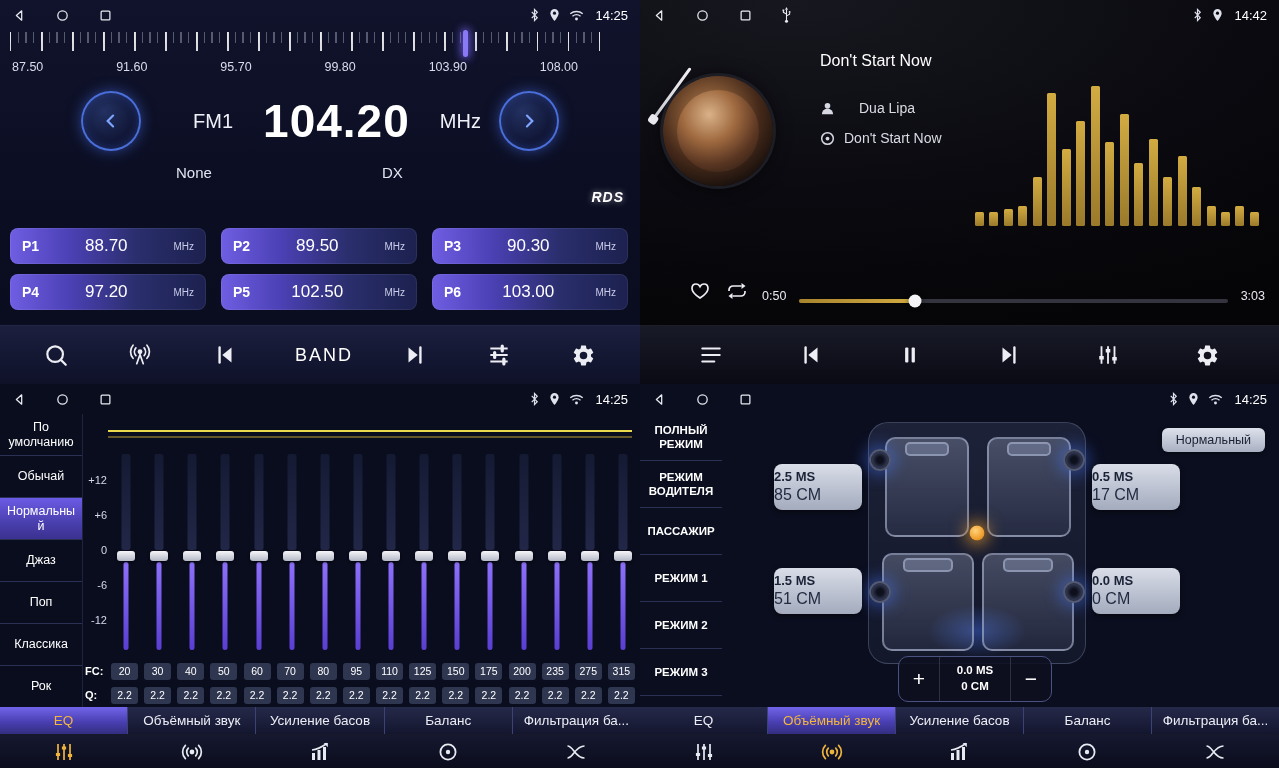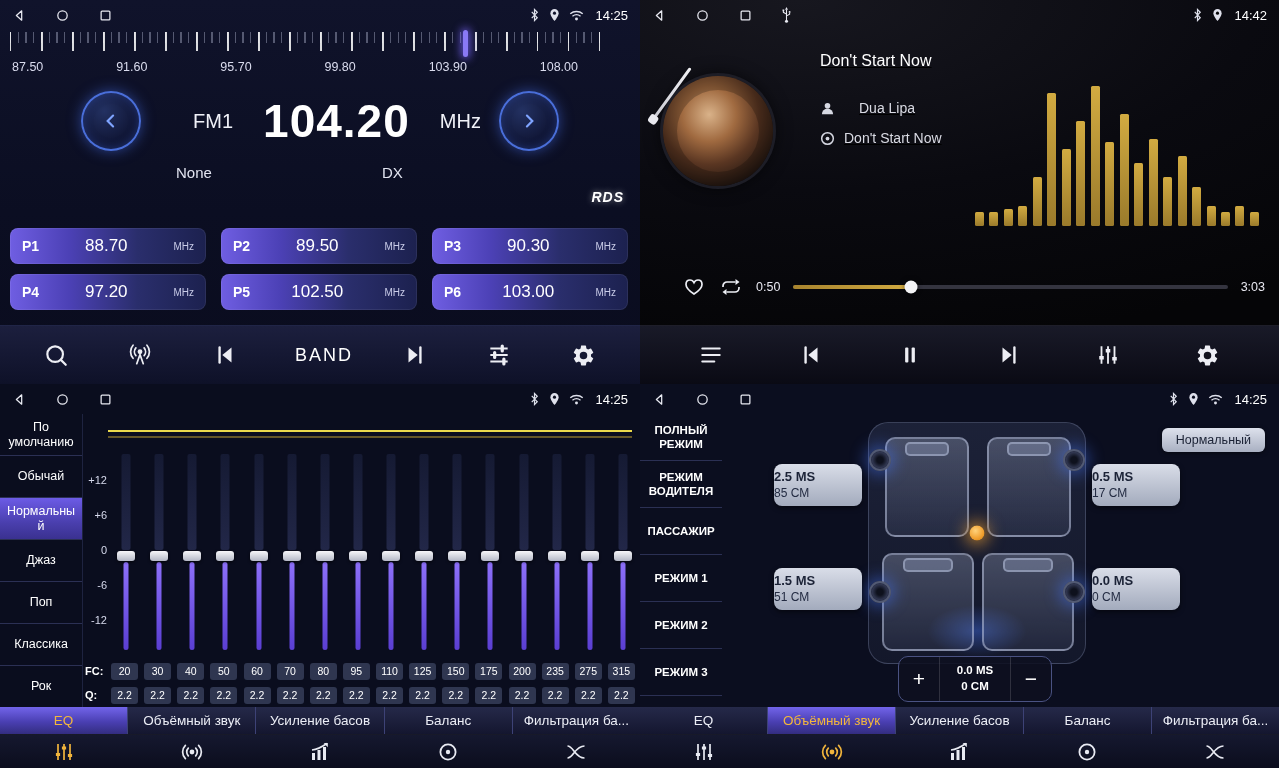--- a/index.html
+++ b/index.html
@@ -51,31 +51,31 @@
   .tool-btn { display:flex; align-items:center; justify-content:center; width:56px; height:44px; }
   .band-btn { font-size:18px; color:#fff; letter-spacing:2px; width:auto; padding:0 6px;margin-left:8px; }
 
   
   #player { background:radial-gradient(130% 90% at 25% 0%, #17171f 0%, #0a0a10 55%, #050507 100%); }
   .album { position:absolute; left:23px; top:76px; width:110px; height:110px; border-radius:50%;
     background:radial-gradient(circle at 42% 35%, #d9b289 0%, #a06a40 28%, #5a3622 52%, #201510 78%, #0c0a08 100%);
     box-shadow:0 0 0 3px #1d1d26, 0 0 18px rgba(0,0,0,.8), inset 0 0 0 14px rgba(0,0,0,.22); }
   .tonearm { position:absolute; left:26px; top:-8px; width:3px; height:62px; background:linear-gradient(180deg,#f2f2f5,#c9c9d2); border-radius:2px; transform:rotate(36deg); transform-origin:top center; }
   .tonearm::after { content:""; position:absolute; left:-3px; bottom:-6px; width:9px; height:9px; border-radius:3px; background:#e8e8ee; }
-  .track-info { position:absolute; left:180px; top:52px;text-decoration:underline; }
+  .track-info { position:absolute; left:180px; top:52px; }
   .track-title { font-size:16px; color:#fff; }
   .meta-row { display:flex; align-items:center; gap:9px; }
   .meta-artist { margin-top:30px;gap:24px; }
   .meta-album { margin-top:14px; }
   .meta-text { font-size:14px; color:#dadbe4; }
 
   .spectrum { position:absolute; left:335px; top:86px; width:284px; height:140px; display:flex; align-items:flex-end; justify-content:space-between; }
   .sbar { width:9px; border-radius:1.5px; background:linear-gradient(180deg,#d2ab41 0%,#9a7a2b 100%); }
 
-  .pcontrols { position:absolute; left:42px; right:14px; top:271px; height:32px; display:flex; align-items:center; gap:13px; }
+  .pcontrols { position:absolute; left:48px; right:14px; top:271px; height:32px; display:flex; align-items:flex-end; gap:13px; }
   .ptime { font-size:12.5px; color:#e8e8f0; }
   .ptrack { flex:1; position:relative; height:4px; border-radius:2px; background:#34343f; }
   .pfill { position:absolute; left:0; top:0; bottom:0; border-radius:2px; background:linear-gradient(90deg,#a8842e,#d2ab41); }
   .pthumb { position:absolute; top:50%; width:13px; height:13px; border-radius:50%; background:#f4f4f6; transform:translate(-50%,-50%); box-shadow:0 0 5px rgba(0,0,0,.6); }
 
   
   .audio-bottom { position:absolute; left:0; right:0; bottom:0; z-index:5; }
   .tabs { display:flex; height:27px; }
   .tab { flex:1; display:flex; align-items:center; justify-content:center; font-size:13.5px; color:#eceef6;
     background:linear-gradient(180deg,#252949,#14162f); border-right:1px solid #3d4276; white-space:nowrap; overflow:hidden; }
@@ -121,21 +121,21 @@
   .seat-rr { left:113px; top:130px; width:88px; height:94px; }
   .speaker { position:absolute; width:18px; height:18px; border-radius:50%; border:2px solid #525a74;
     background:radial-gradient(circle,#0e111d 25%,#303650 60%,#0e111d 100%); box-shadow:0 0 16px 4px rgba(70,120,255,.45); }
   .sp-tl { left:0; top:26px; } .sp-tr { right:0; top:26px; } .sp-bl { left:0; top:158px; } .sp-br { right:0; top:158px; }
   .center-dot { position:absolute; left:50%; top:46%; width:15px; height:15px; border-radius:50%; transform:translate(-50%,-50%);
     background:radial-gradient(circle at 40% 35%, #ffd27a, #f09f2e 60%, #c47a14 100%); box-shadow:0 0 16px 4px rgba(240,160,50,.7); }
   .bottom-glow { position:absolute; left:58px; top:182px; width:100px; height:52px; background:radial-gradient(ellipse, rgba(70,120,255,.4), transparent 70%); }
   .chip { position:absolute; width:88px; padding:5px 0 6px; border-radius:8px; text-align:left;
     background:linear-gradient(180deg,#d9dde8 0%,#a3abbd 100%); box-shadow:0 2px 5px rgba(0,0,0,.5); }
   .chip-ms { font-size:13px; font-weight:bold; color:#1b2236; }
-  .chip-cm { font-size:12px; color:#232b42; margin-top:2px; }
+  .chip-cm { font-size:16px; color:#232b42; margin-top:2px; }
   .chip-fl { left:134px; top:80px; } .chip-fr { left:452px; top:80px; } .chip-rl { left:134px; top:184px; } .chip-rr { left:452px; top:184px; }
   .delay-ctl { position:absolute; left:258px; top:272px; width:152px; height:44px; display:flex; align-items:stretch; border-radius:10px;
     background:rgba(14,16,32,.88); border:1px solid #4a5282; }
   .ctl-btn { width:40px; display:flex; align-items:center; justify-content:center; font-size:21px; color:#fff; background:none; border:none; font-family:inherit; cursor:default; }
   .ctl-read { flex:1; display:flex; flex-direction:column; align-items:center; justify-content:center; color:#fff; font-size:11.5px; font-weight:bold; line-height:1.35; border-left:1px solid rgba(255,255,255,.14); border-right:1px solid rgba(255,255,255,.14); }
 </style>
 </head>
 <body>
 
 <div class="screen">

